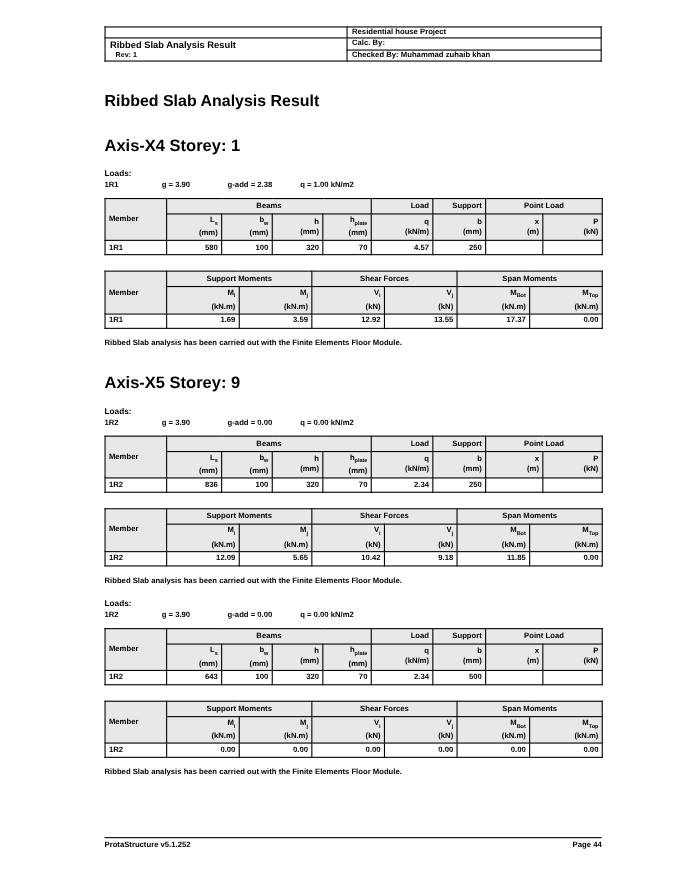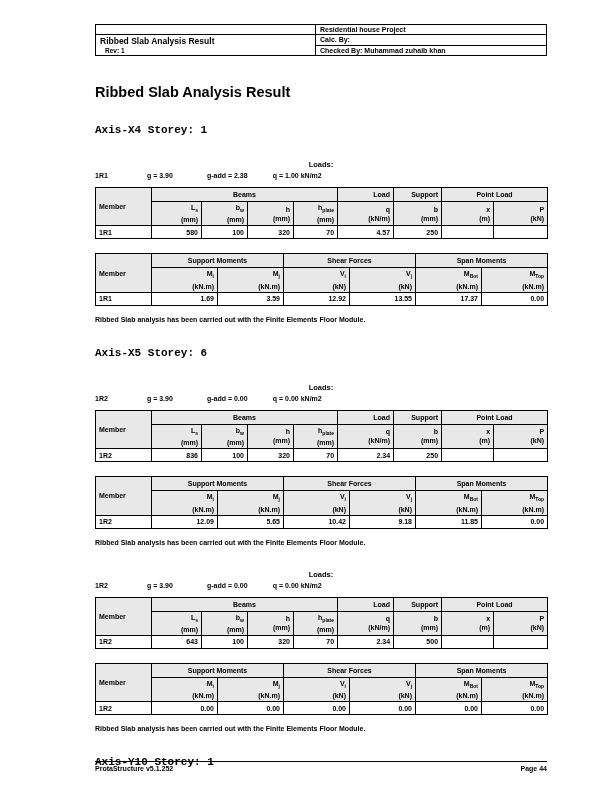--- a/index.html
+++ b/index.html
@@ -10,24 +10,24 @@
     font-family:"Liberation Sans", sans-serif; font-weight:bold; color:#000;
     overflow:hidden; margin:0 auto;
   }
   
   .header-table{ width:100%; border-collapse:collapse; table-layout:fixed; }
   .header-table td{ border:1px solid #000; padding:1px 4px; vertical-align:top; font-size:7px; }
   .h-title{ font-size:8.5px; }
   .h-rev{ font-size:6.5px; padding-left:5px; margin-top:1px; }
   
   .page-title{ font-size:14.5px; margin:28px 0 0 0; font-weight:bold; }
-  .section-title{ font-size:11px; margin:24px 0 0 0; font-weight:bold;font-family:Liberation Mono, monospace; }
+  .section-title{ font-size:15px; margin:24px 0 0 0; font-weight:bold; }
   .axis-section{ margin:0; }
   
-  .loads-label{ margin-top:24px; font-size:7.5px;text-align:center; }
+  .loads-label{ margin-top:12px; font-size:7.5px; }
   .loads-line{ margin-top:3px; font-size:7px; }
   .l-member{ display:inline-block; width:50px; }
   .l-g{ display:inline-block; width:58px; }
   .l-gadd{ display:inline-block; width:64px; }
   
   .tbl-wrap.beam{ margin-top:8px; }
   .tbl-wrap.moments{ margin-top:14px; }
   .data-table{ width:100%; border-collapse:collapse; table-layout:fixed; }
   .data-table th,.data-table td{ border:1px solid #000; padding:1px 3px; font-size:7px; }
   .data-table thead th{ background:var(--thbg); font-weight:bold; }
@@ -219,21 +219,21 @@
                 <td class="num">17.37</td>
                 <td class="num">0.00</td>
               </tr>
             </tbody>
           </table>
         </div>
     <div class="note">Ribbed Slab analysis has been carried out with the Finite Elements Floor Module.</div>
   </section>
 
   <section class="axis-section">
-    <h2 class="section-title">Axis-X5  Storey: 6</h2>
+    <h2 class="section-title">Axis-X5  Storey: 9</h2>
     <div class="loads-block">
       <div class="loads-label">Loads:</div>
       <div class="loads-line">
         <span class="l-member">1R2</span>
         <span class="l-g">g = 3.90</span>
         <span class="l-gadd">g-add = 0.00</span>
         <span class="l-q">q = 0.00 kN/m2</span>
       </div>
     </div>
     <div class="tbl-wrap beam">
@@ -503,23 +503,19 @@
                 <td class="num">0.00</td>
                 <td class="num">0.00</td>
                 <td class="num">0.00</td>
               </tr>
             </tbody>
           </table>
         </div>
     <div class="note">Ribbed Slab analysis has been carried out with the Finite Elements Floor Module.</div>
   </section>
 
-  <section class="axis-section">
-    <h2 class="section-title">Axis-Y10  Storey: 1</h2>
-
-  </section>
 </div>
 
   <div class="footer">
     <span>ProtaStructure v5.1.252</span>
     <span>Page 44</span>
   </div>
 </div>
 
 </body></html>

